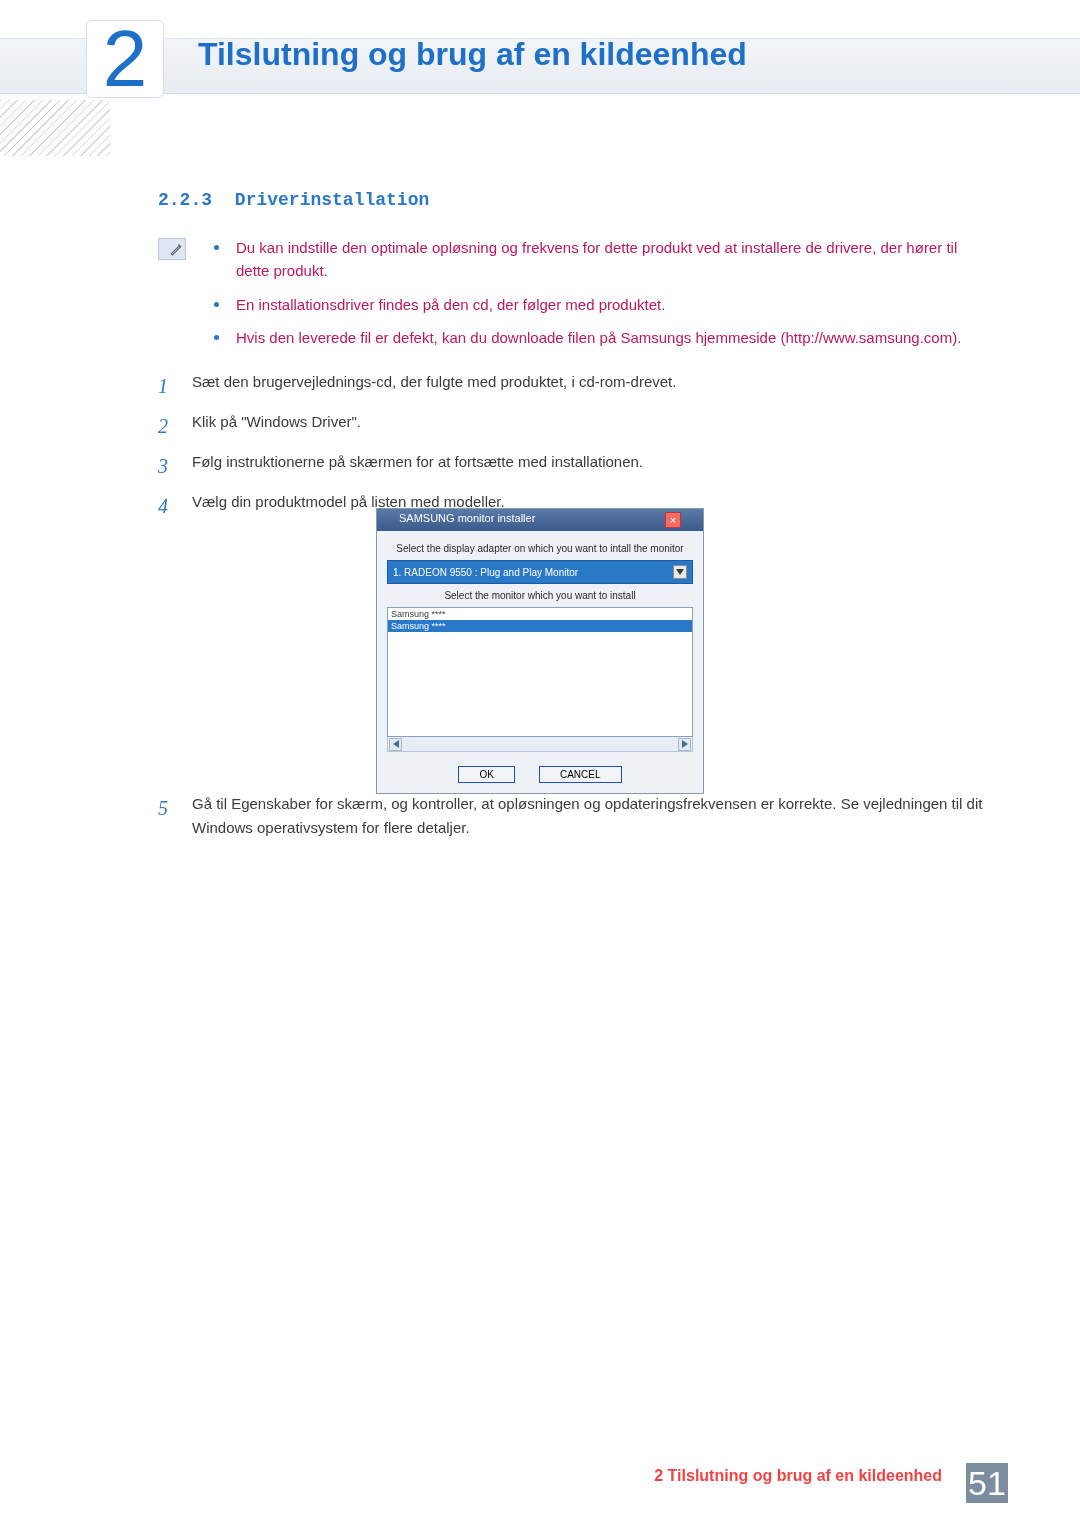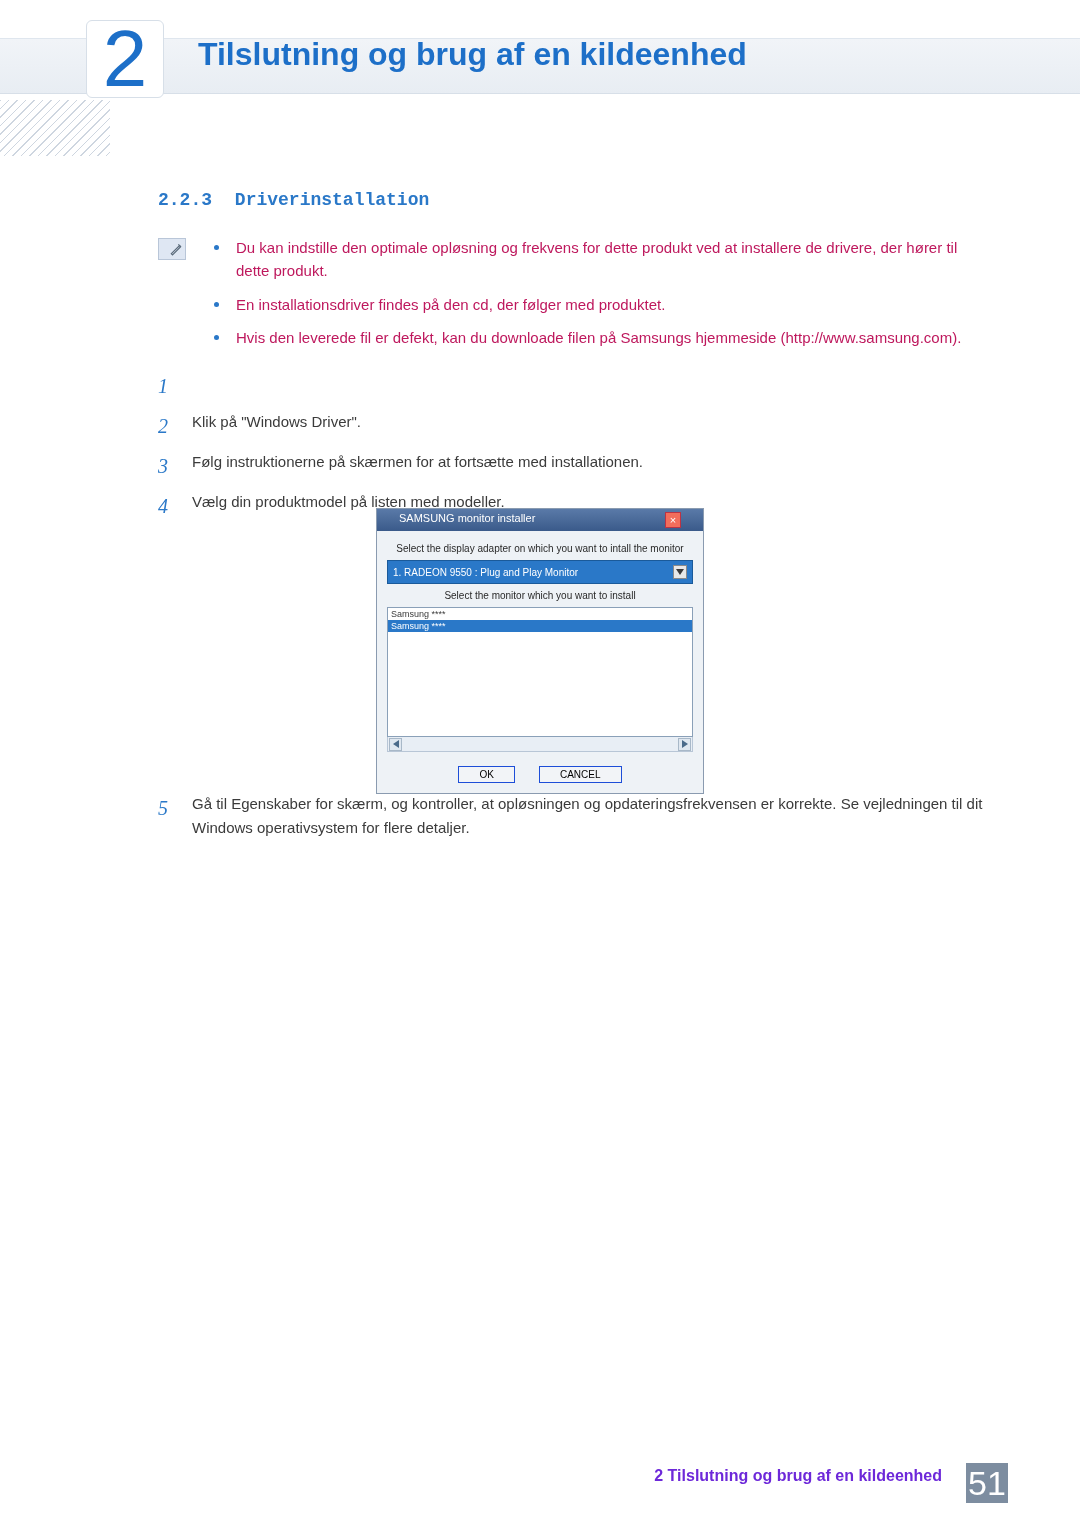--- a/index.html
+++ b/index.html
@@ -236,21 +236,21 @@
     display: flex;
     gap: 16px;
     font-size: 15px;
     line-height: 1.6;
     color: #3b3b3b;
   }
   .footer-title {
     position: absolute;
     bottom: 42px;
     right: 138px;
-    color: #6d28d9;
+    color: #ef4444;
     font-size: 16px;
     font-weight: bold;
   }
   .footer-page {
     position: absolute;
     bottom: 24px;
     right: 72px;
     width: 42px;
     height: 40px;
     background: #7d8da0;
@@ -286,20 +286,21 @@
 
 <ul class="bullets">
   <li>Du kan indstille den optimale opløsning og frekvens for dette produkt ved at installere de drivere, der hører til dette produkt.</li>
   <li>En installationsdriver findes på den cd, der følger med produktet.</li>
   <li>Hvis den leverede fil er defekt, kan du downloade filen på Samsungs hjemmeside (http://www.samsung.com).</li>
 </ul>
 
 <div class="steps">
   <div class="step">
     <span class="step-num">1</span>
+    <span>Sæt den brugervejlednings-cd, der fulgte med produktet, i cd-rom-drevet.</span>
   </div>
   <div class="step">
     <span class="step-num">2</span>
     <span>Klik på "Windows Driver".</span>
   </div>
   <div class="step">
     <span class="step-num">3</span>
     <span>Følg instruktionerne på skærmen for at fortsætte med installationen.</span>
   </div>
   <div class="step">

